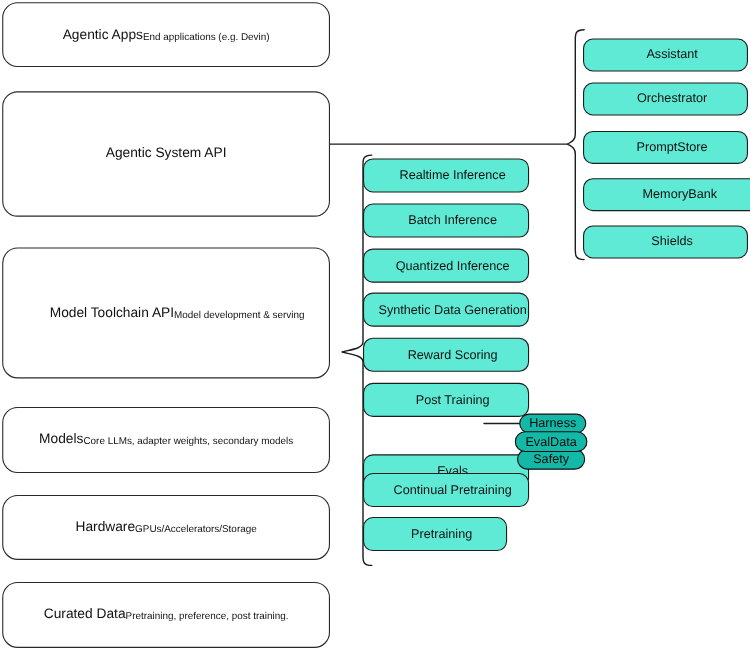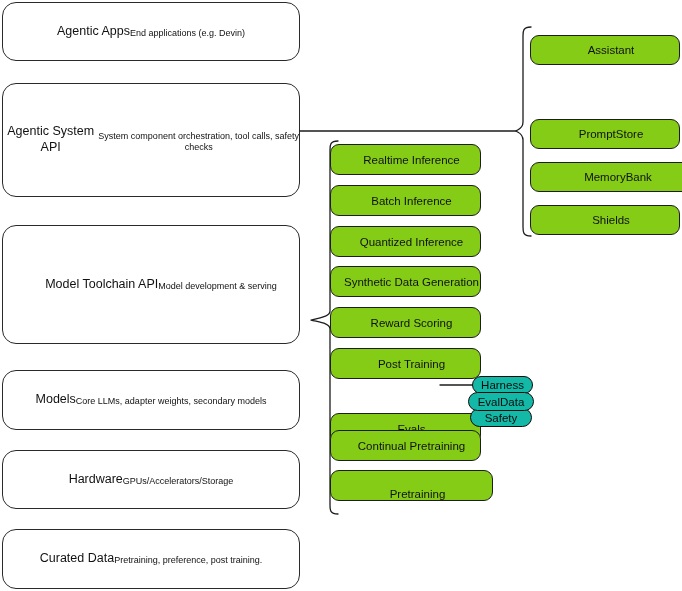--- a/index.html
+++ b/index.html
@@ -35,21 +35,21 @@
     font-size: 9px;
     color: #111111;
     line-height: 1.25;
     margin-top: 4px;
   }
   .pill-box {
     position: absolute;
     box-sizing: border-box;
     border: 1.3px solid #1d1d1d;
     border-radius: 9px;
-    background: #84cc16;
+    background: #5eead4;
     display: flex;
     align-items: center;
     justify-content: center;
     text-align: center;
     font-size: 11.5px;
     color: #111111;
     padding-left: 12px;
   }
   .oval-box {
     position: absolute;
@@ -85,21 +85,20 @@
 
 <div id="canvas">
 
   <div class="layer-box" style="left:2px; top:2px; width:298px; height:59px;">
     <div class="layer-title">Agentic Apps</div>
     <div class="layer-sub">End applications (e.g. Devin)</div>
   </div>
 
   <div class="layer-box" style="left:2px; top:83px; width:298px; height:114px;">
     <div class="layer-title">Agentic System API</div>
-    <div class="layer-sub">System component orchestration, tool calls, safety checks</div>
   </div>
 
   <div class="layer-box" style="left:2px; top:225px; width:298px; height:119px;padding-left:20px;">
     <div class="layer-title">Model Toolchain API</div>
     <div class="layer-sub">Model development &amp; serving</div>
   </div>
 
   <div class="layer-box" style="left:2px; top:370px; width:298px; height:60px;">
     <div class="layer-title">Models</div>
     <div class="layer-sub">Core LLMs, adapter weights, secondary models</div>
@@ -156,37 +155,40 @@
   </div>
   <div class="pill-box" style="left:330px; top:348px; width:151px; height:31px;">
     <span>Post Training</span>
   </div>
   <div class="pill-box" style="left:330px; top:389px; width:151px; height:31px;margin-top:24px;">
     <span>Evals</span>
   </div>
   <div class="pill-box" style="left:330px; top:430px; width:151px; height:31px;">
     <span>Continual Pretraining</span>
   </div>
-  <div class="pill-box" style="left:330px; top:470px; width:163px; height:31px;align-items:flex-end;">
+  <div class="pill-box" style="left:330px; top:470px; width:131px; height:31px;">
     <span>Pretraining</span>
   </div>
 
   <div class="oval-box" style="left:472px; top:376px; width:61px; height:18px; z-index:5;">
     <span>Harness</span>
   </div>
   <div class="oval-box" style="left:468px; top:392px; width:66px; height:19px; z-index:6;">
     <span>EvalData</span>
   </div>
   <div class="oval-box" style="left:470px; top:408px; width:62px; height:19px; z-index:5;">
     <span>Safety</span>
   </div>
 
   <div class="pill-box" style="left:530px; top:35px; width:150px; height:30px;">
     <span>Assistant</span>
   </div>
+  <div class="pill-box" style="left:530px; top:75px; width:150px; height:30px;">
+    <span>Orchestrator</span>
+  </div>
   <div class="pill-box" style="left:530px; top:119px; width:150px; height:30px;">
     <span>PromptStore</span>
   </div>
   <div class="pill-box" style="left:530px; top:162px; width:164px; height:30px;text-align:right;">
     <span>MemoryBank</span>
   </div>
   <div class="pill-box" style="left:530px; top:205px; width:150px; height:30px;">
     <span>Shields</span>
   </div>
 

